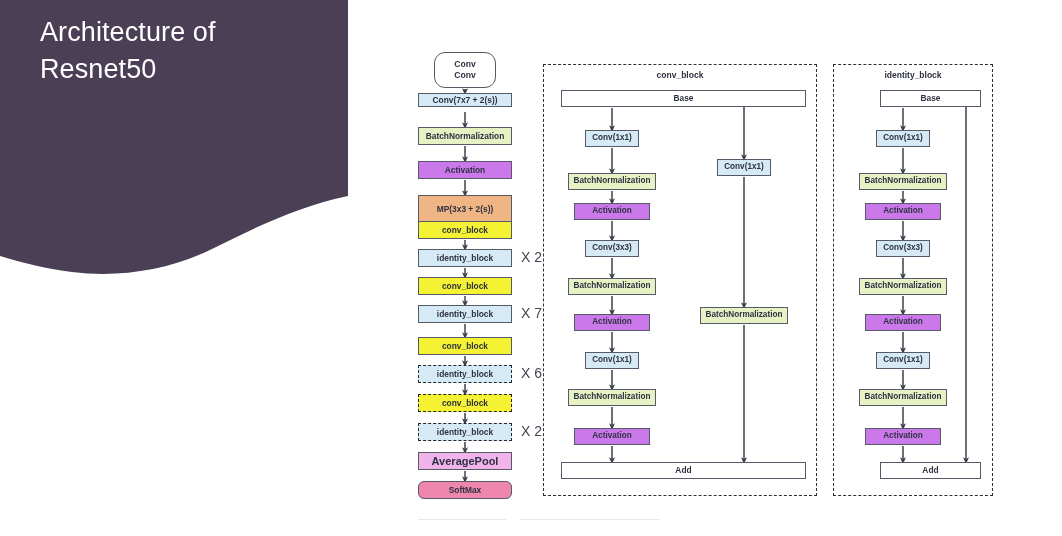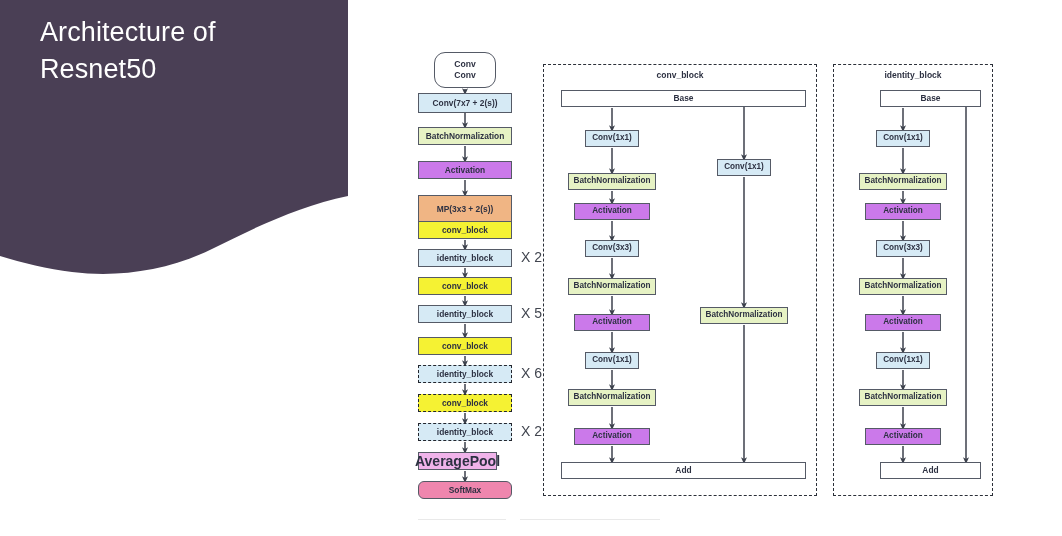--- a/index.html
+++ b/index.html
@@ -124,37 +124,37 @@
         <path d="M903,446 L903,460.5" marker-end="url(#ah)"></path>
         <path d="M966,107 L966,460.5" marker-end="url(#ah)"></path>
       </g>
   </svg>
 
   <div id="main-column">
       <div class="node plain rounded" style="left: 434px; top: 52px; width: 62px; height: 36px; font-size: 8.6px; flex-direction: column;">
         <span>Conv</span>
         <span style="margin-top: 2px;">Conv</span>
       </div>
-      <div class="node blue" style="left: 418px; top: 93px; width: 94px; height: 20px; font-size: 8.4px;">Conv(7x7 + 2(s))</div>
+      <div class="node blue" style="left: 418px; top: 93px; width: 94px; height: 14px; font-size: 8.4px;">Conv(7x7 + 2(s))</div>
       <div class="node green" style="left: 418px; top: 127px; width: 94px; height: 18px; font-size: 8.4px;">BatchNormalization</div>
       <div class="node purple" style="left: 418px; top: 161px; width: 94px; height: 18px; font-size: 8.4px;">Activation</div>
       <div class="node orange" style="left: 418px; top: 195px; width: 94px; height: 28px; font-size: 8.4px;">MP(3x3 + 2(s))</div>
       <div class="node yellow" style="left: 418px; top: 221px; width: 94px; height: 18px; font-size: 8.4px;">conv_block</div>
       <div class="node blue" style="left: 418px; top: 249px; width: 94px; height: 18px; font-size: 8.4px;">identity_block</div>
       <div class="multi" style="left: 521px; top: 249px;">X 2</div>
       <div class="node yellow" style="left: 418px; top: 277px; width: 94px; height: 18px; font-size: 8.4px;">conv_block</div>
       <div class="node blue" style="left: 418px; top: 305px; width: 94px; height: 18px; font-size: 8.4px;">identity_block</div>
-      <div class="multi" style="left: 521px; top: 305px;">X 5</div>
+      <div class="multi" style="left: 521px; top: 305px;">X 7</div>
       <div class="node yellow" style="left: 418px; top: 337px; width: 94px; height: 18px; font-size: 8.4px;">conv_block</div>
       <div class="node blue dashed" style="left: 418px; top: 365px; width: 94px; height: 18px; font-size: 8.4px;">identity_block</div>
       <div class="multi" style="left: 521px; top: 365px;">X 6</div>
       <div class="node yellow dashed" style="left: 418px; top: 394px; width: 94px; height: 18px; font-size: 8.4px;">conv_block</div>
       <div class="node blue dashed" style="left: 418px; top: 423px; width: 94px; height: 18px; font-size: 8.4px;">identity_block</div>
       <div class="multi" style="left: 521px; top: 423px;">X 2</div>
-      <div class="node pink-l" style="left: 418px; top: 452px; width: 79px; height: 18px; font-size: 14px;">AveragePool</div>
+      <div class="node pink-l" style="left: 418px; top: 452px; width: 94px; height: 18px; font-size: 11px;">AveragePool</div>
       <div class="node pink-d" style="left: 418px; top: 481px; width: 94px; height: 18px; font-size: 8.4px; border-radius: 6px;">SoftMax</div>
     </div>
 
   <div class="panel" id="panel-conv" style="left:543px;top:64px;width:274px;height:432px;"></div>
   <div class="panel-title" id="panel-conv-title" style="left:543px;top:70px;width:274px;">conv_block</div>
   <div id="conv-nodes">
       <div class="node plain" style="left: 561px; top: 90px; width: 245px; height: 17px; font-size: 8.4px;">Base</div>
       <div class="node plain" style="left: 561px; top: 462px; width: 245px; height: 17px; font-size: 8.4px;">Add</div>
       <div class="node blue" style="left: 585px; top: 130px; width: 54px; height: 17px; font-size: 8.2px;">Conv(1x1)</div>
       <div class="node green" style="left: 568px; top: 173px; width: 88px; height: 17px; font-size: 8.2px;">BatchNormalization</div>

